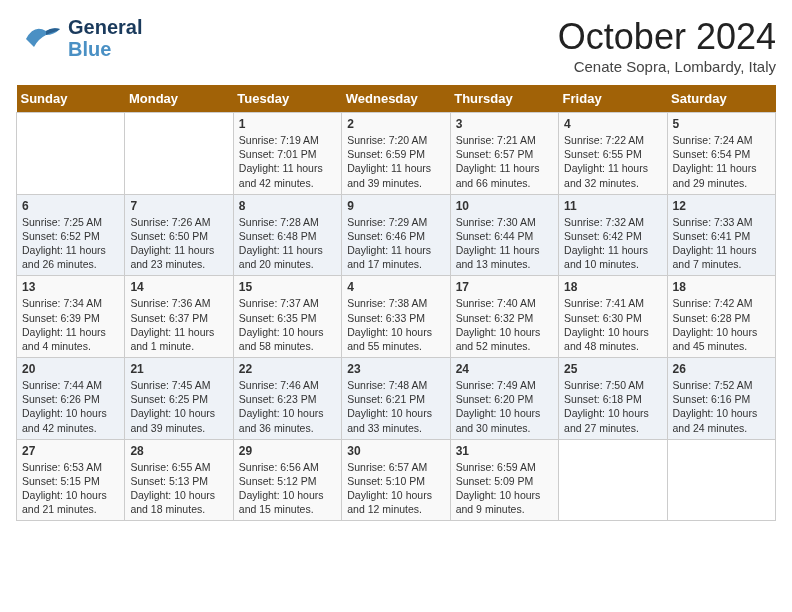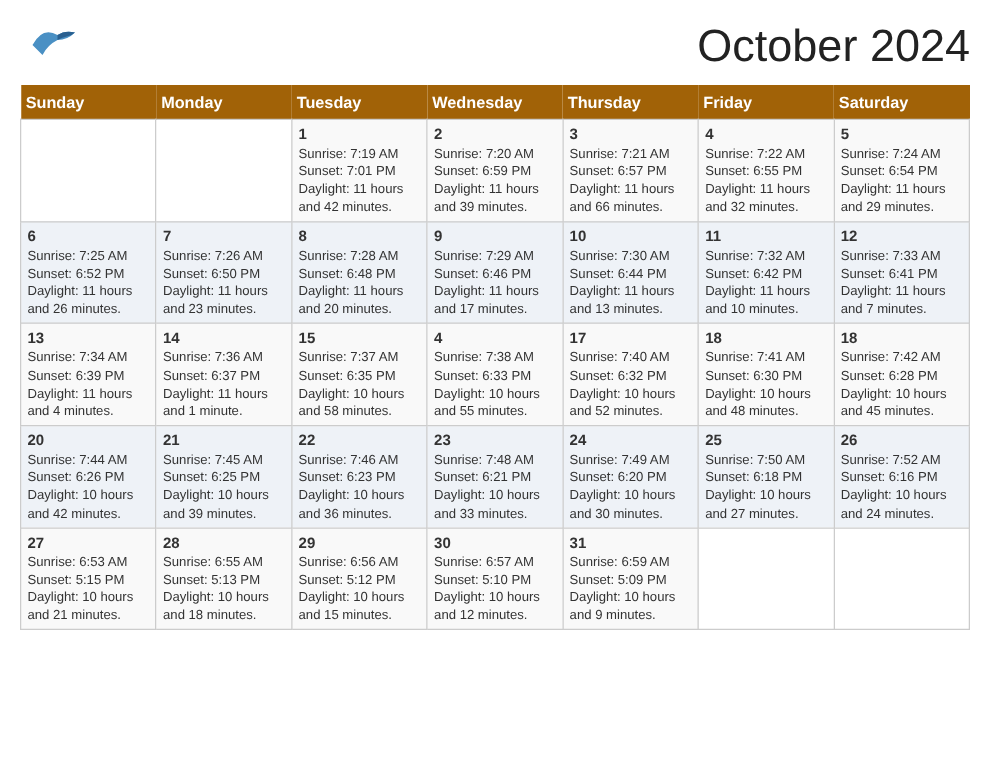--- a/index.html
+++ b/index.html
@@ -81,24 +81,31 @@
 <div class="header">
   <div class="logo">
     <div style="display:flex;align-items:center;gap:4px;">
       <div style="position:relative;width:48px;height:38px;">
         
         <svg width="48" height="38" viewBox="0 0 48 38">
           <path d="M10 20 Q18 5 30 12 Q36 8 44 10 Q38 16 30 16 Q22 20 18 28 Z" fill="#4a90c4"></path>
           <path d="M30 12 Q36 8 44 10 Q42 12 38 13 Q34 14 30 16 Z" fill="#2a6090"></path>
         </svg>
       </div>
+      <div>
+        <div style="font-size:20px;font-weight:bold;line-height:1.1;">
+          <span style="color:#1a3a5c;">General</span>
+        </div>
+        <div style="font-size:20px;font-weight:bold;color:#4a90c4;line-height:1.1;">Blue</div>
+      </div>
     </div>
   </div>
   <div class="title-block">
     <div class="month-title">October 2024</div>
+    <div class="location">Cenate Sopra, Lombardy, Italy</div>
   </div>
 </div>
 
 <table>
   <thead>
     <tr>
     <th>Sunday</th>
         <th>Monday</th>
         <th>Tuesday</th>
         <th>Wednesday</th>

